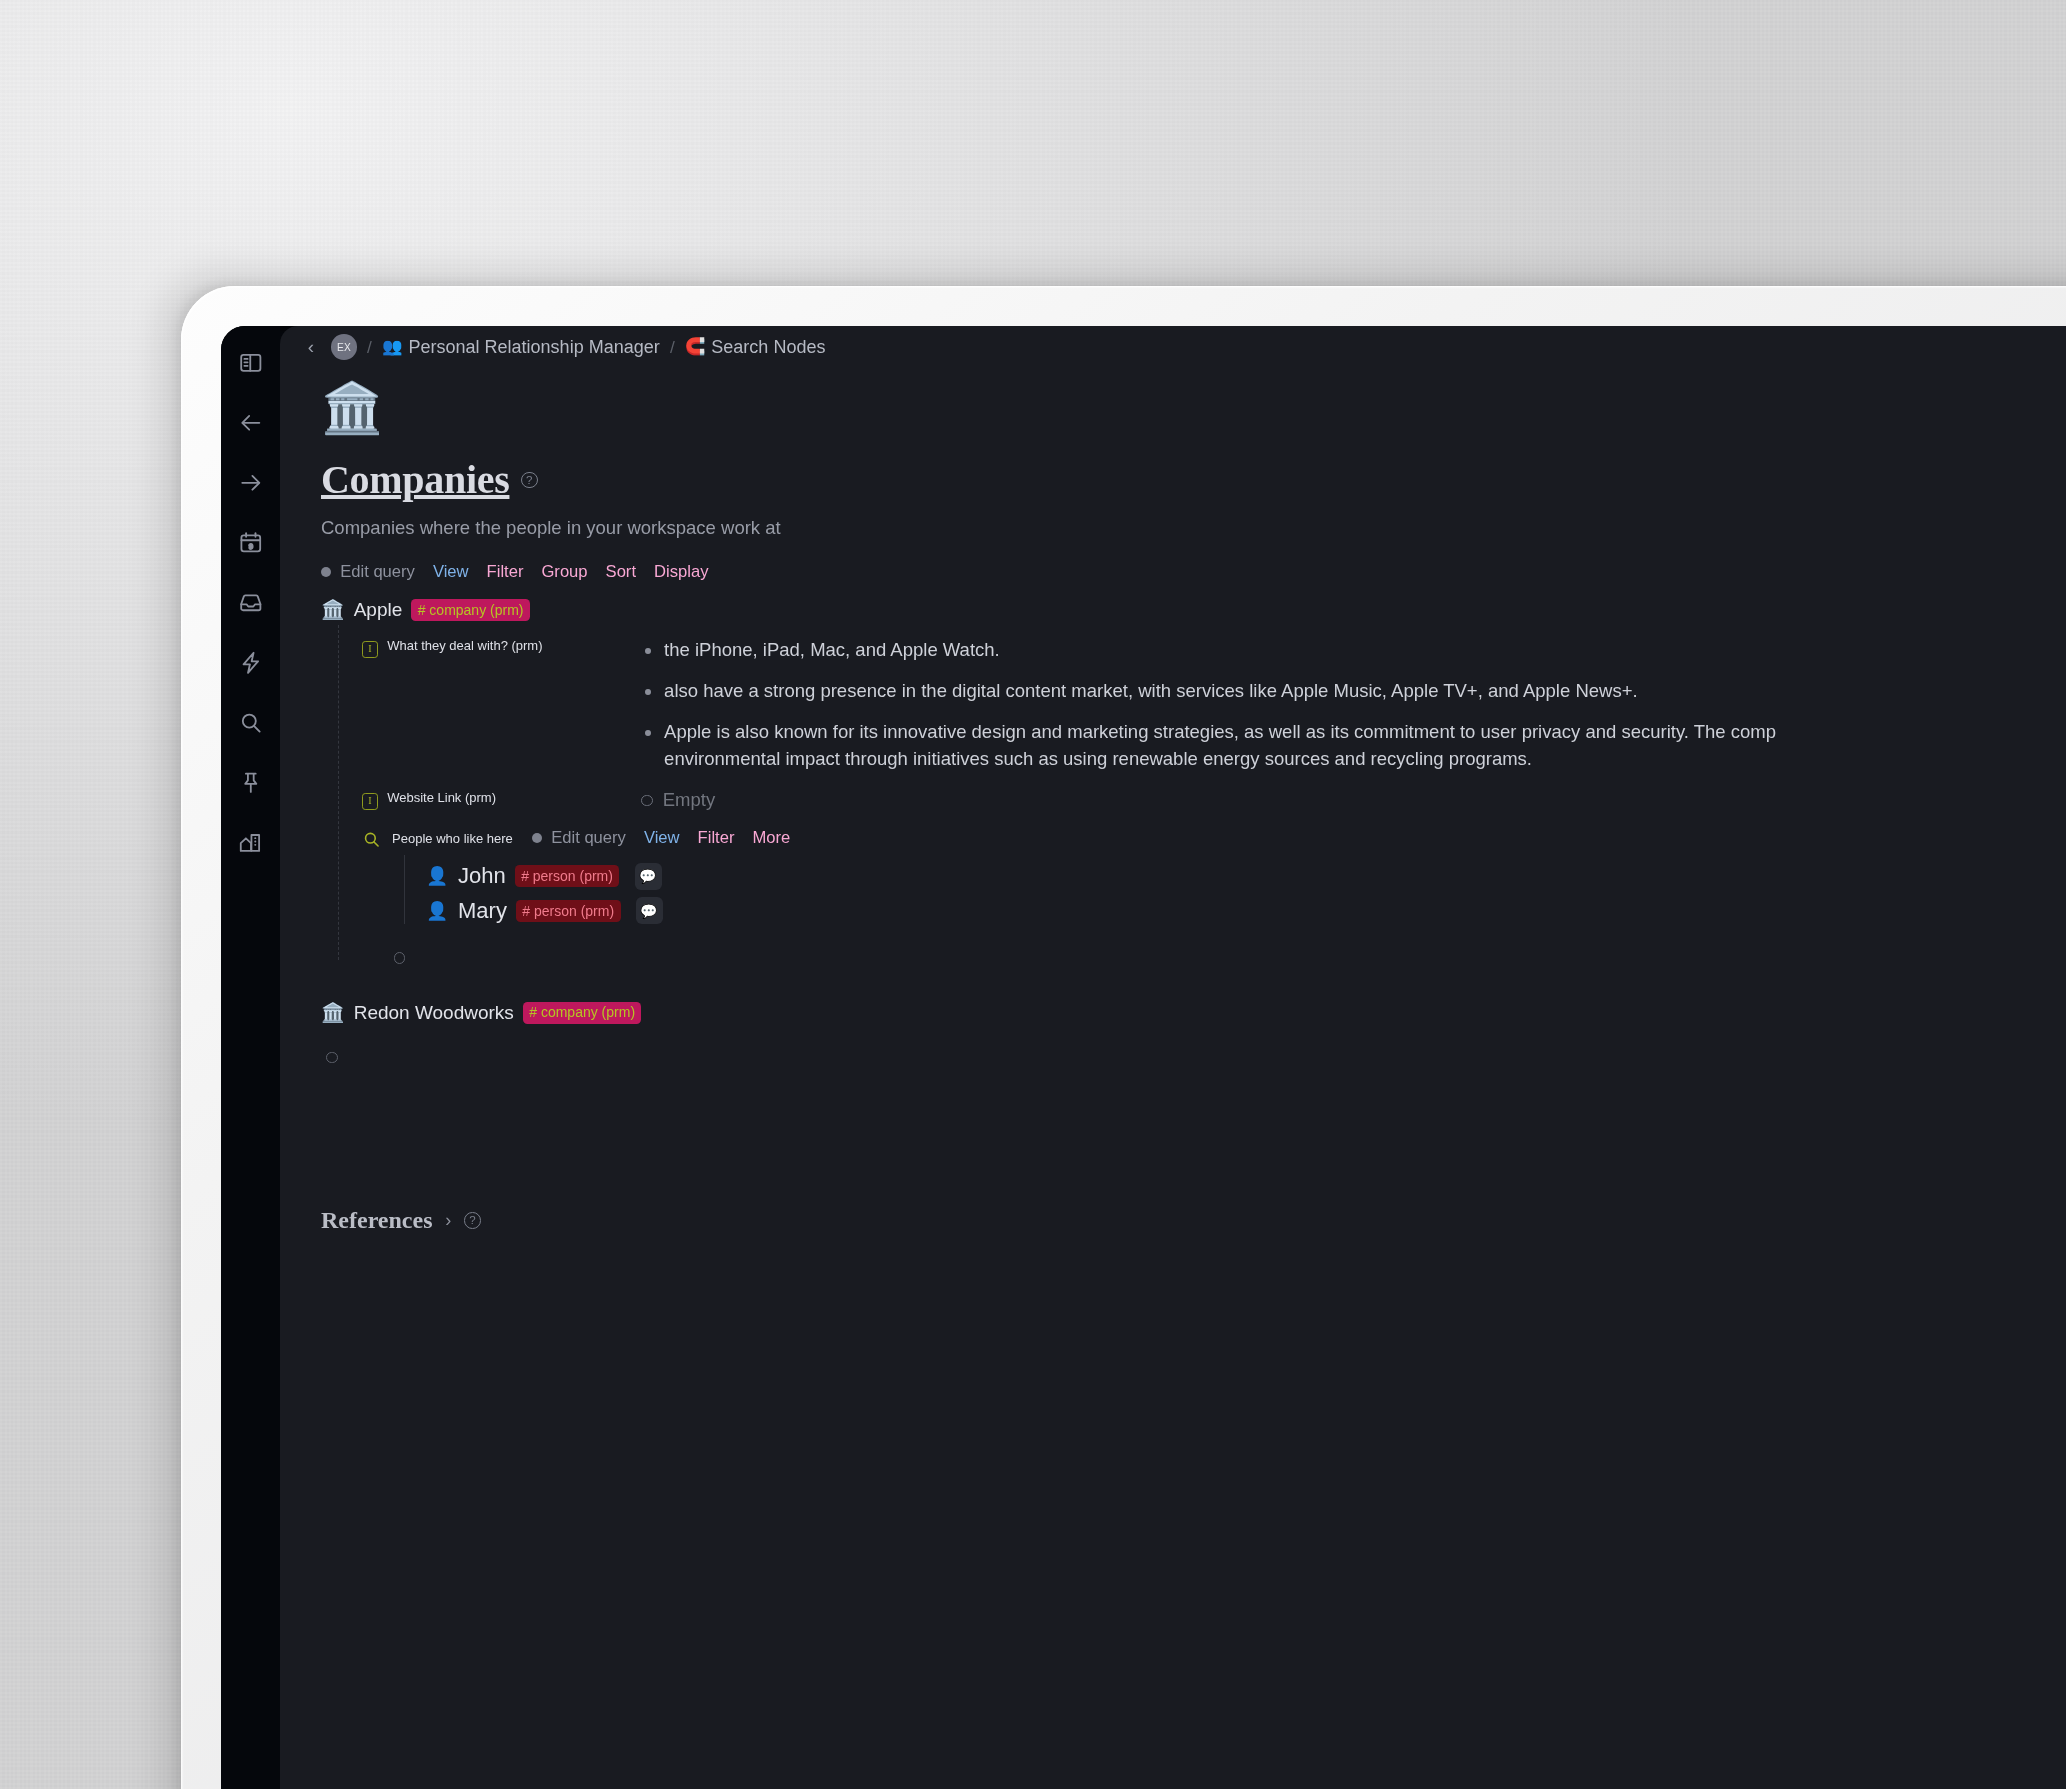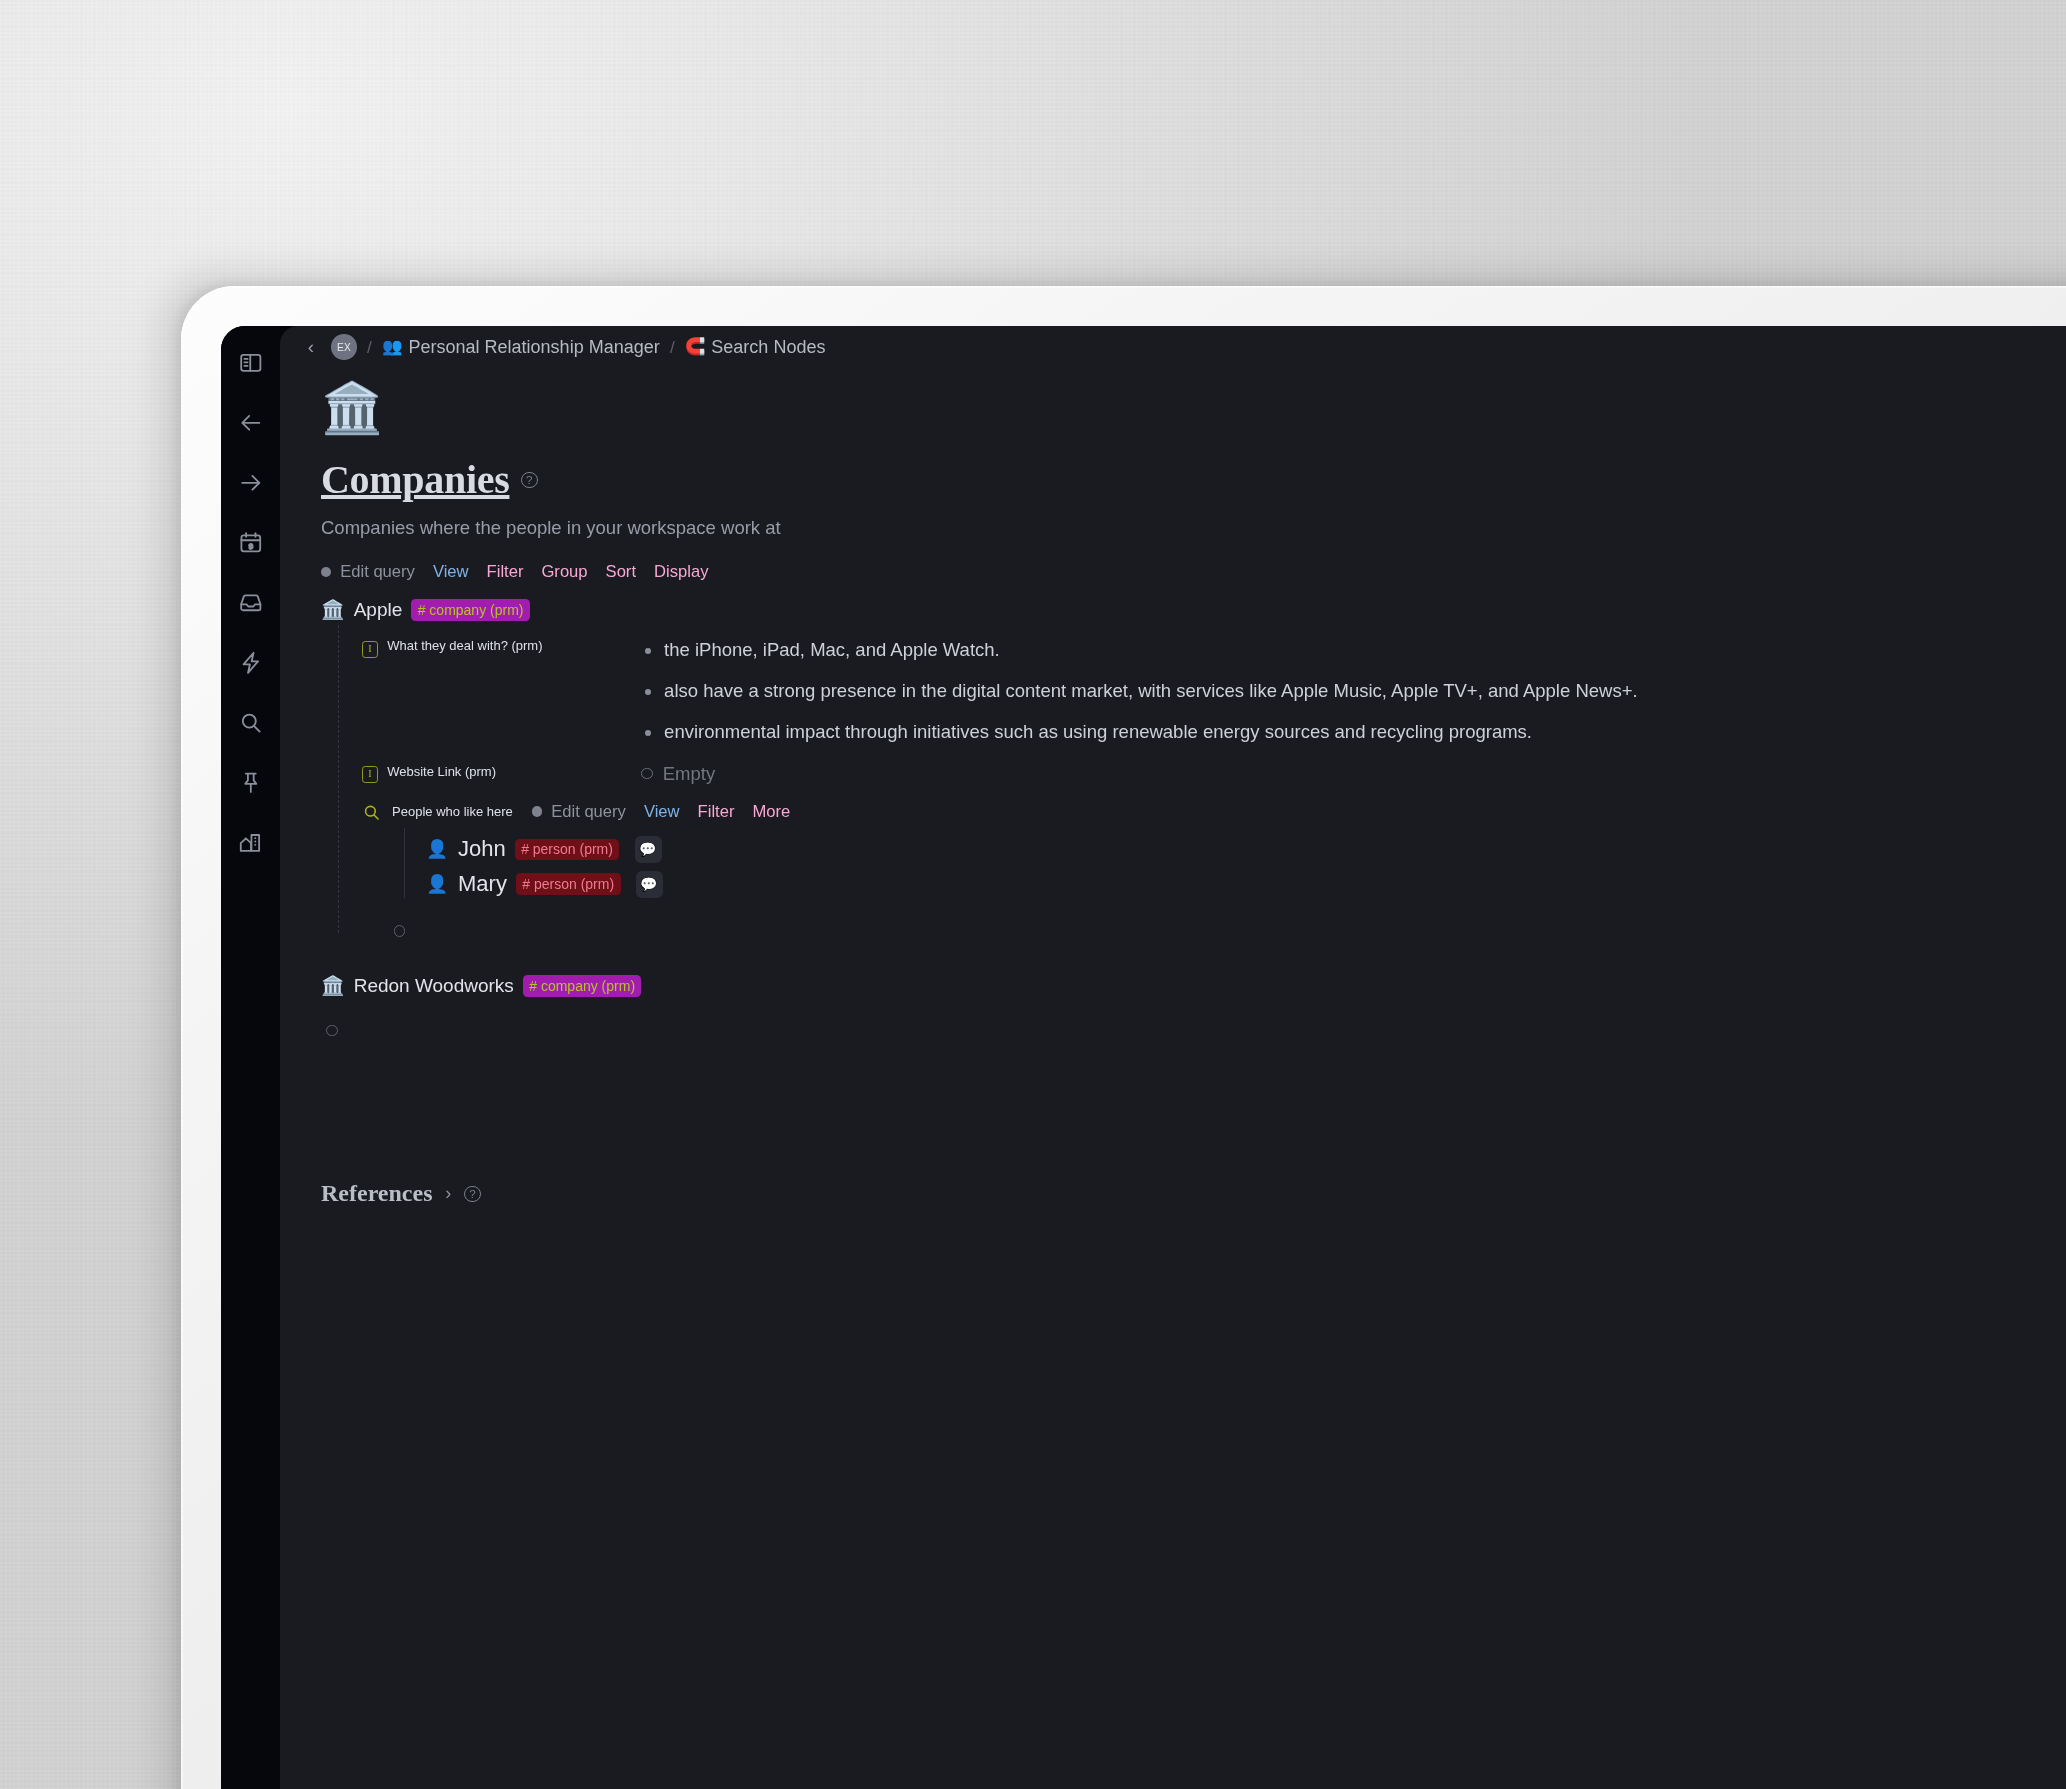--- a/index.html
+++ b/index.html
@@ -160,21 +160,21 @@
   .node-emoji { font-size: 19px; line-height: 1; }
   .node-title { font-size: 19px; color: #e2e4ea; white-space: nowrap; }
 
   .tag {
     font-size: 14px;
     padding: 2.6px 6.4px 3.2px;
     border-radius: 4.5px;
     white-space: nowrap;
     cursor: pointer;
   }
-  .tag-company { background: #a21caf; color: #b6c424; }
+  .tag-company { background: #be185d; color: #b6c424; }
   .tag-person  { background: #6f0f18; color: #f07b8c; }
 
   .indent {
     position: relative;
     margin-left: 16.6px;
     padding-left: 24px;
   }
   .indent::before {
     content: "";
     position: absolute;
@@ -413,20 +413,21 @@
               </div>
               <div class="prop-value">
                 <ul class="bullet-list">
                   <li class="bullet-li">
                     <span class="l2">the iPhone, iPad, Mac, and Apple Watch.</span>
                   </li>
                   <li class="bullet-li">
                     <span class="l2">also have a strong presence in the digital content market, with services like Apple Music, Apple TV+, and Apple News+.</span>
                   </li>
                   <li class="bullet-li">
+                    <span class="l1">Apple is also known for its innovative design and marketing strategies, as well as its commitment to user privacy and security. The comp</span>
                     <span class="l2">environmental impact through initiatives such as using renewable energy sources and recycling programs.</span>
                   </li>
                 </ul>
               </div>
             </div>
 
             <div class="prop-row">
               <div class="prop-label-wrap">
                 <span class="prop-icon-text">I</span>
                 <span class="prop-label">Website Link (prm)</span>

